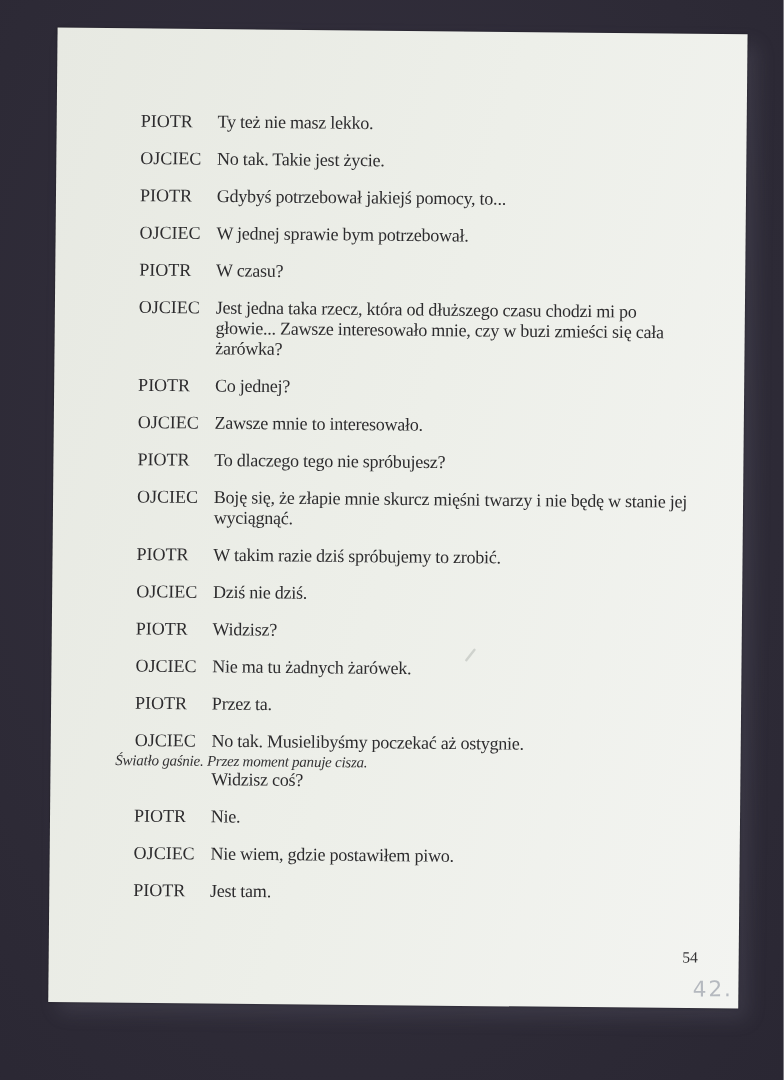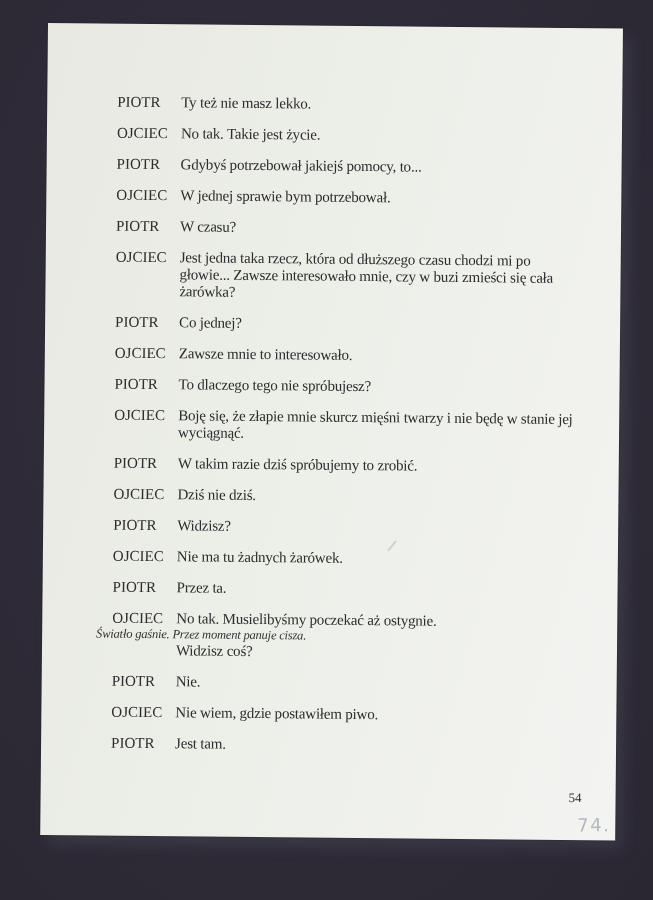--- a/index.html
+++ b/index.html
@@ -206,14 +206,14 @@
       </div>
       <div class="cue-block">
         <div class="cue-row">
           <span class="speaker">PIOTR</span>
           <div class="dialogue">Jest tam.</div>
         </div>
       </div>
     </div>
   <div class="scan-artifact"></div>
   <div class="page-number">54</div>
-  <div class="pencil-mark">74.</div>
+  <div class="pencil-mark">42.</div>
 </div>
 
 </body></html>

